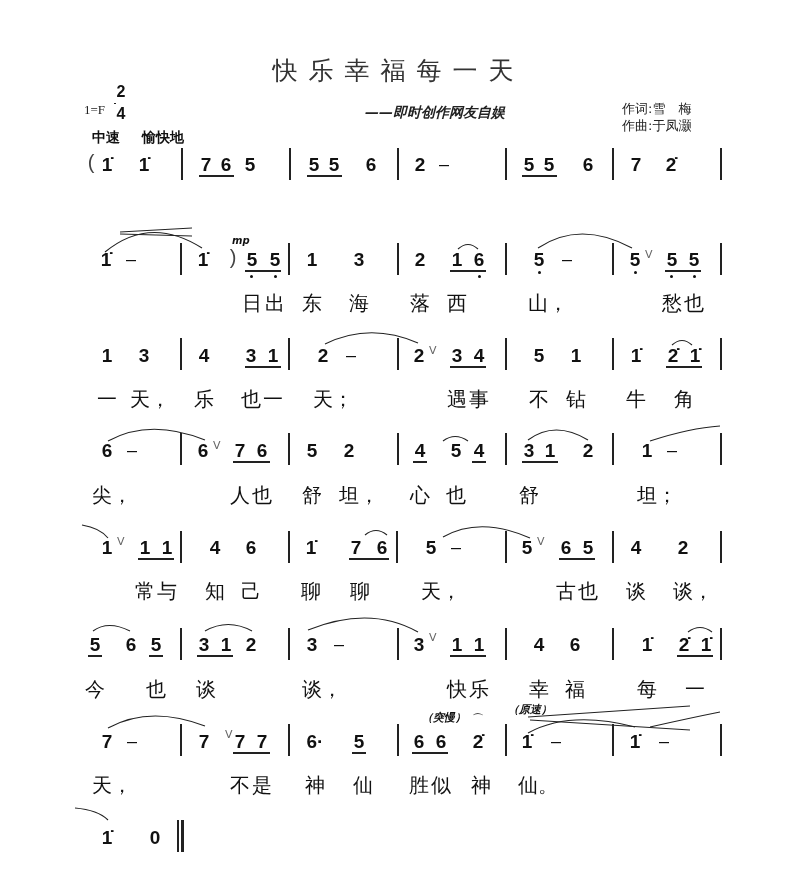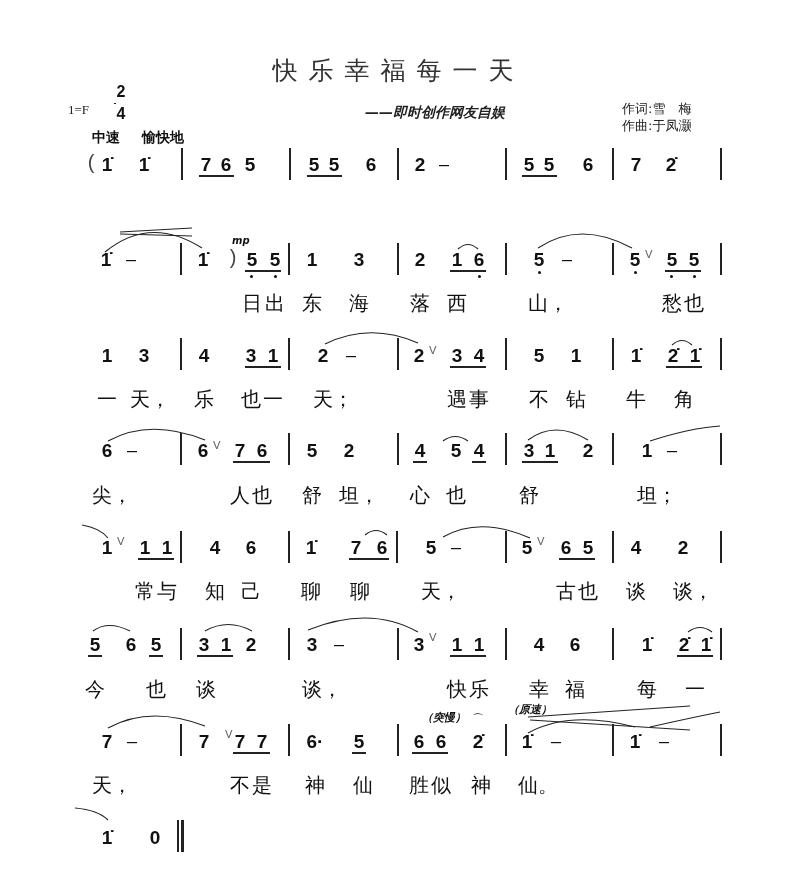--- a/index.html
+++ b/index.html
@@ -1,19 +1,19 @@
 <!DOCTYPE html>
 <html><head>
   <meta charset="utf-8">
   <style>
     html, body { margin: 0; padding: 0; background: #ffffff; }
     body { width: 797px; height: 894px; position: relative; overflow: hidden; font-family: "DejaVu Sans", sans-serif; color: #111; }
     .abs { position: absolute; }
     .title { left: 0; width: 797px; top: 54px; text-align: center; font-size: 25px; letter-spacing: 11px; color: #333; font-family: "DejaVu Sans", sans-serif; }
-    .key { left: 68px; top: 102px; font-size: 13px; font-family: "Liberation Serif", serif; color: #222; }
+    .key { left: 84px; top: 102px; font-size: 13px; font-family: "Liberation Serif", serif; color: #222; }
     .ts { left: 114px; top: 84px; width: 14px; text-align: center; font-family: "Liberation Sans", sans-serif; font-weight: bold; font-size: 16px; line-height: 16px; }
     .ts .bar { height: 1px; background: #222; margin: 3px 0 2px; }
     .tempo { top: 129px; font-size: 14px; font-weight: bold; }
     .subtitle { left: 365px; top: 104px; font-size: 14px; font-style: italic; font-weight: bold; color: #222; }
     .credit { left: 622px; font-size: 13px; color: #222; }
     .note { font-family: "Liberation Sans", sans-serif; font-weight: bold; font-size: 19px; line-height: 20px; transform: translateX(-50%); }
     .dash { font-family: "Liberation Sans", sans-serif; font-size: 18px; transform: translateX(-50%); }
     .bar { width: 1.5px; background: #222; }
     .ul { height: 1.5px; background: #222; }
     .dot { width: 3px; height: 3px; border-radius: 50%; background: #111; }

